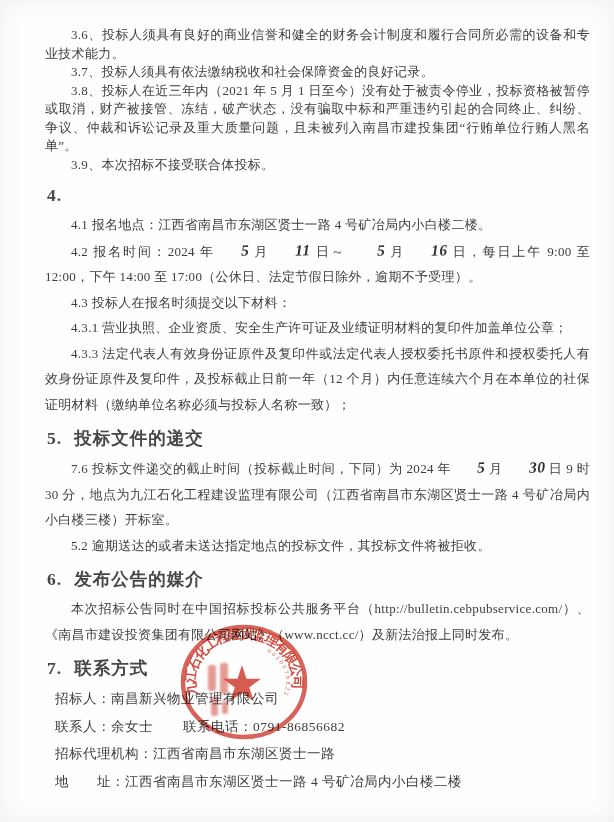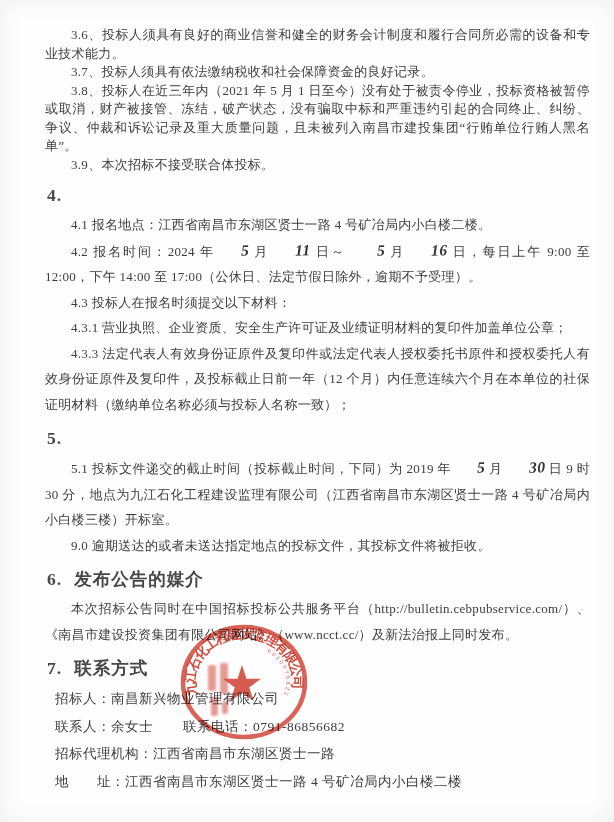--- a/index.html
+++ b/index.html
@@ -46,24 +46,25 @@
     <div>
       <p class="bp">4.1 报名地点：江西省南昌市东湖区贤士一路 4 号矿冶局内小白楼二楼。</p>
       <p class="bp"><span>4.2 报名时间：2024 年</span><span class="hw">5</span><span> 月</span><span class="hw">11</span><span> 日～ </span><span class="hw">5</span><span> 月</span><span class="hw">16</span><span> 日，每日上午 9:00 至 12:00，下午 14:00 至 17:00（公休日、法定节假日除外，逾期不予受理）。</span></p>
       <p class="bp">4.3 投标人在报名时须提交以下材料：</p>
       <p class="bp">4.3.1 营业执照、企业资质、安全生产许可证及业绩证明材料的复印件加盖单位公章；</p>
       <p class="bp">4.3.3 法定代表人有效身份证原件及复印件或法定代表人授权委托书原件和授权委托人有效身份证原件及复印件，及投标截止日前一年（12 个月）内任意连续六个月在本单位的社保证明材料（缴纳单位名称必须与投标人名称一致）；</p>
     </div>
 
     <h2 class="sec-h">
       <span>5.</span>
+      <span>投标文件的递交</span>
     </h2>
     <div>
-      <p class="bp"><span>5.1 投标文件递交的截止时间（投标截止时间，下同）为 2019 年</span><span class="hw">5</span><span> 月</span><span class="hw">30</span><span> 日 9 时 30 分，地点为九江石化工程建设监理有限公司（江西省南昌市东湖区贤士一路 4 号矿冶局内小白楼三楼）开标室。</span></p>
-      <p class="bp">9.0 逾期送达的或者未送达指定地点的投标文件，其投标文件将被拒收。</p>
+      <p class="bp"><span>7.6 投标文件递交的截止时间（投标截止时间，下同）为 2024 年</span><span class="hw">5</span><span> 月</span><span class="hw">30</span><span> 日 9 时 30 分，地点为九江石化工程建设监理有限公司（江西省南昌市东湖区贤士一路 4 号矿冶局内小白楼三楼）开标室。</span></p>
+      <p class="bp">5.2 逾期送达的或者未送达指定地点的投标文件，其投标文件将被拒收。</p>
     </div>
 
     <h2 class="sec-h">
       <span>6.</span>
       <span>发布公告的媒介</span>
     </h2>
     <div>
       <p class="bp">本次招标公告同时在中国招标投标公共服务平台（http://bulletin.cebpubservice.com/）、《南昌市建设投资集团有限公司网站》（www.ncct.cc/）及新法治报上同时发布。</p>
     </div>
 

